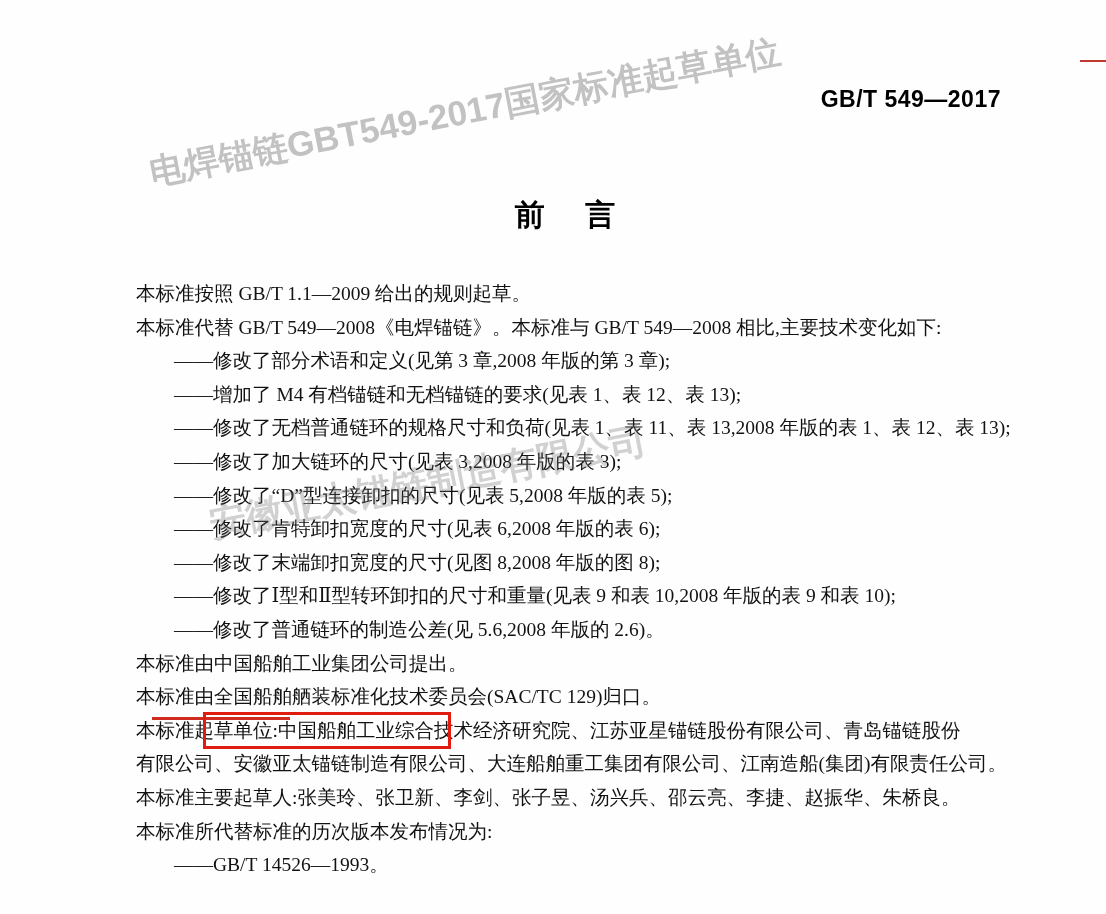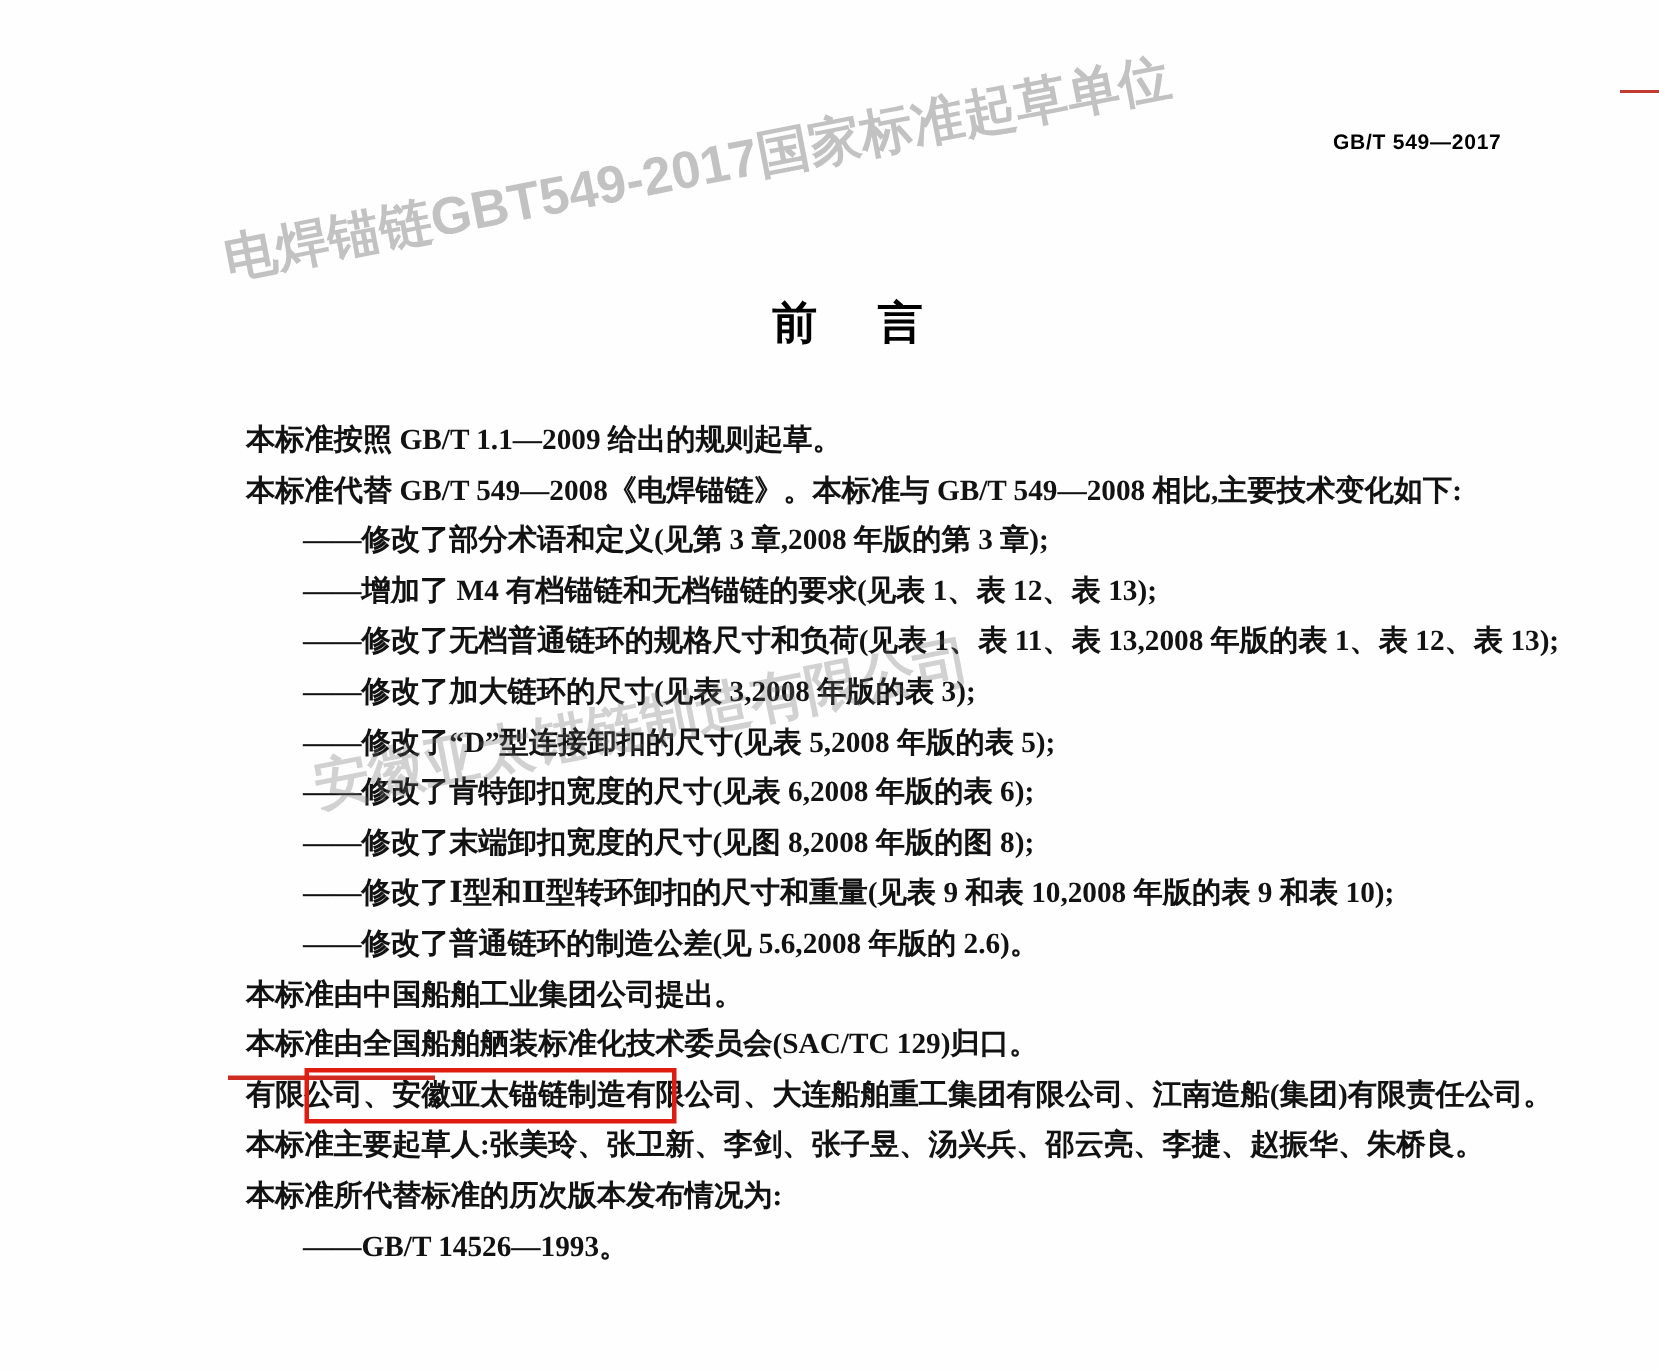--- a/index.html
+++ b/index.html
@@ -24,21 +24,21 @@
     background: #fefefe;
   }
 
   
   .header-std {
     position: absolute;
     right: 105px;
     top: 86px;
     font-family: "Liberation Sans", sans-serif;
     font-weight: bold;
-    font-size: 14px;
+    font-size: 23px;
     letter-spacing: 0.5px;
     color: #000;
     white-space: nowrap;
   }
 
   
   .margin-tick {
     position: absolute;
     right: 0px;
     top: 60px;
@@ -59,27 +59,26 @@
     font-size: 30px;
     letter-spacing: 16px;
     color: #000;
     text-indent: 16px;
     padding-left: 24px;
   }
 
   
   .body-block {
     position: absolute;
-    left: 164px;
+    left: 136px;
     top: 277px;
     width: 845px;
     font-size: 19.5px;
     line-height: 33.6px;
     color: #121212;
-    font-weight: bold;
   }
   .body-block p {
     margin: 0;
     white-space: nowrap;
   }
   .p-indent {
     padding-left: 0px;
   }
   .p-dash {
     padding-left: 38px;
@@ -159,20 +158,21 @@
     <p class="p-dash">——修改了无档普通链环的规格尺寸和负荷(见表 1、表 11、表 13,2008 年版的表 1、表 12、表 13);</p>
     <p class="p-dash">——修改了加大链环的尺寸(见表 3,2008 年版的表 3);</p>
     <p class="p-dash">——修改了“D”型连接卸扣的尺寸(见表 5,2008 年版的表 5);</p>
     <p class="p-dash">——修改了肯特卸扣宽度的尺寸(见表 6,2008 年版的表 6);</p>
     <p class="p-dash">——修改了末端卸扣宽度的尺寸(见图 8,2008 年版的图 8);</p>
     <p class="p-dash">——修改了Ⅰ型和Ⅱ型转环卸扣的尺寸和重量(见表 9 和表 10,2008 年版的表 9 和表 10);</p>
     <p class="p-dash">——修改了普通链环的制造公差(见 5.6,2008 年版的 2.6)。</p>
     <p class="p-indent">本标准由中国船舶工业集团公司提出。</p>
     <p class="p-indent">本标准由全国船舶舾装标准化技术委员会(SAC/TC 129)归口。</p>
 
+    <p class="p-indent">本标准起草单位:中国船舶工业综合技术经济研究院、江苏亚星锚链股份有限公司、青岛锚链股份</p>
     <p class="p-indent hang-second"><span>有限公司、</span><span>安徽亚太锚链制造有限公司</span><span>、大连船舶重工集团有限公司、江南造船(集团)有限责任公司。</span></p>
 
     <p class="p-indent">本标准主要起草人:张美玲、张卫新、李剑、张子昱、汤兴兵、邵云亮、李捷、赵振华、朱桥良。</p>
     <p class="p-indent">本标准所代替标准的历次版本发布情况为:</p>
     <p class="p-dash">——GB/T 14526—1993。</p>
   </div>
 
   <div class="red-underline"></div>
   <div class="red-box"></div>
 

